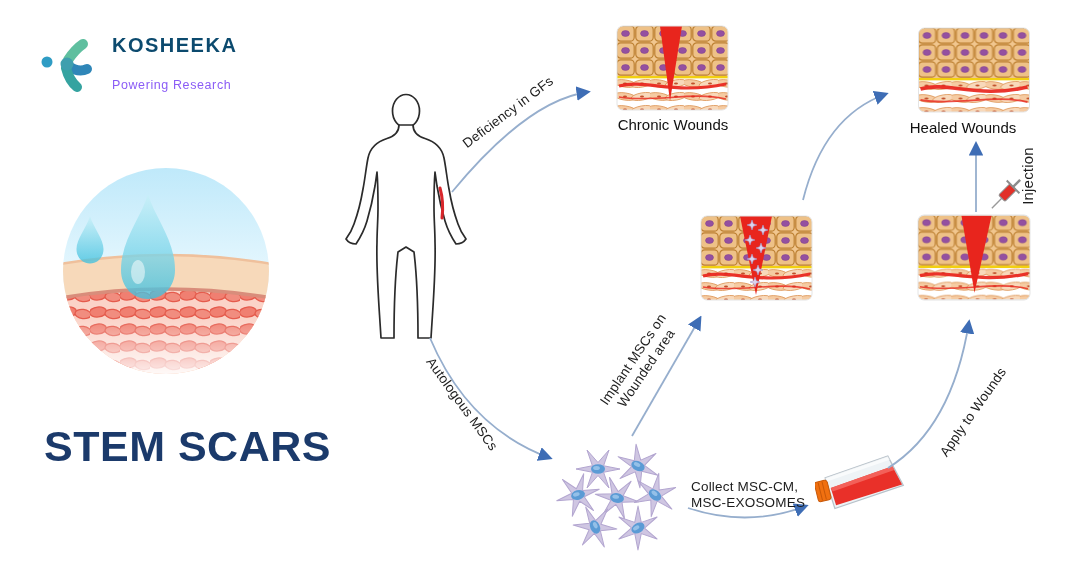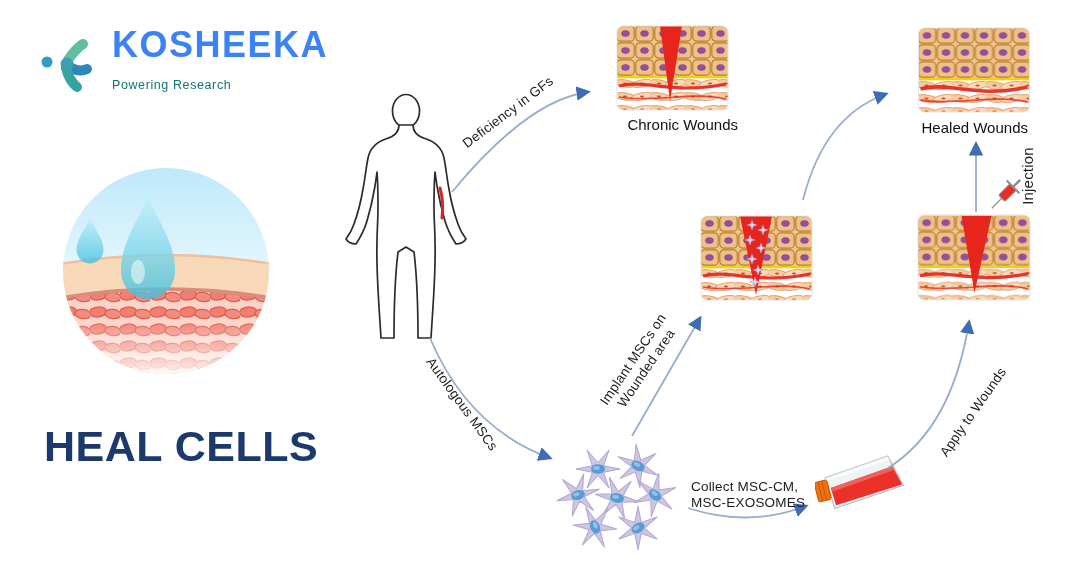--- a/index.html
+++ b/index.html
@@ -1,28 +1,28 @@
 <!DOCTYPE html>
 <html><head>
 <meta charset="utf-8">
 <style>
   html,body{margin:0;padding:0;background:#ffffff;}
   .canvas{position:relative;width:1080px;height:566px;background:#ffffff;overflow:hidden;
           font-family:"Liberation Sans",sans-serif;}
   .abs{position:absolute;}
   
   .logo{left:38px;top:30px;display:flex;align-items:center;gap:10px;}
-  .logo-text .name{font-size:36px;font-weight:800;color:#3b82f6;letter-spacing:1.5px;line-height:30px;}
-  .logo-text .tagline{font-size:12.5px;color:#0f766e;letter-spacing:.6px;margin-top:18px;}
+  .logo-text .name{font-size:20px;font-weight:800;color:#0c4a6e;letter-spacing:1.5px;line-height:30px;}
+  .logo-text .tagline{font-size:12.5px;color:#8b5cf6;letter-spacing:.6px;margin-top:18px;}
   
   .headline{left:44px;top:422px;color:#1b3a6b;font-weight:800;font-size:43px;line-height:49px;letter-spacing:.5px;}
   
   .dlabel{position:absolute;font-size:13.5px;color:#1c1c1c;white-space:nowrap;
           transform-origin:center;letter-spacing:.2px;}
-  .caption{position:absolute;font-size:15px;color:#111;font-weight:500;text-align:right;}
+  .caption{position:absolute;font-size:15px;color:#111;font-weight:500;text-align:center;}
   .two-line{line-height:16px;}
   
   .tile{position:absolute;}
   .tile svg{display:block;}
 </style>
 </head>
 <body>
 
 <svg width="0" height="0" style="position:absolute" aria-hidden="true">
   <defs>
@@ -107,21 +107,21 @@
         <path d="M0,130 Q106,112 212,130" stroke="#d98d7b" stroke-width="3.5" fill="none"></path>
         <path d="M30,48 C33.5,60 43.5,71 43.5,81 C43.5,89.5 37.5,95.5 30,95.5 C22.5,95.5 16.5,89.5 16.5,81 C16.5,71 26.5,60 30,48 Z" fill="url(#dropg)" opacity="0.78"></path>
         <path d="M88,26 C95,50 115,72 115,102 C115,119 103,131 88,131 C73,131 61,119 61,102 C61,72 81,50 88,26 Z" fill="url(#dropg)" opacity="0.78"></path>
         <ellipse cx="78" cy="104" rx="7" ry="12" fill="#ffffff" opacity="0.5"></ellipse>
         <rect y="150" width="212" height="62" fill="url(#fadeW)"></rect>
       </g>
     </svg>
   </div>
 
   <div class="abs headline">
-    <div>HEAL CELLS</div>
+    <div>STEM SCARS</div>
   </div>
 
   <div class="abs" style="left:340px;top:92px;">
     <svg width="132" height="252" viewBox="0 0 132 252">
       <g fill="#ffffff" stroke="#2b2b2b" stroke-width="1.7" stroke-linejoin="round">
         <ellipse cx="66" cy="19" rx="13.5" ry="16.5"></ellipse>
         <path d="M59,33 C59,40 55,44 47,46.5 C36,50 30,56 28,66 C26,76 25,87 23,97
                  C21,109 18,121 14,132 C12,138 9,143 6,147 C8,150 12,152 16,152
                  C20,146 24,139 27,129 C30,119 33,106 35,94 L37,80
                  C38,92 38,104 38,116 C38,128 37,139 37,150

